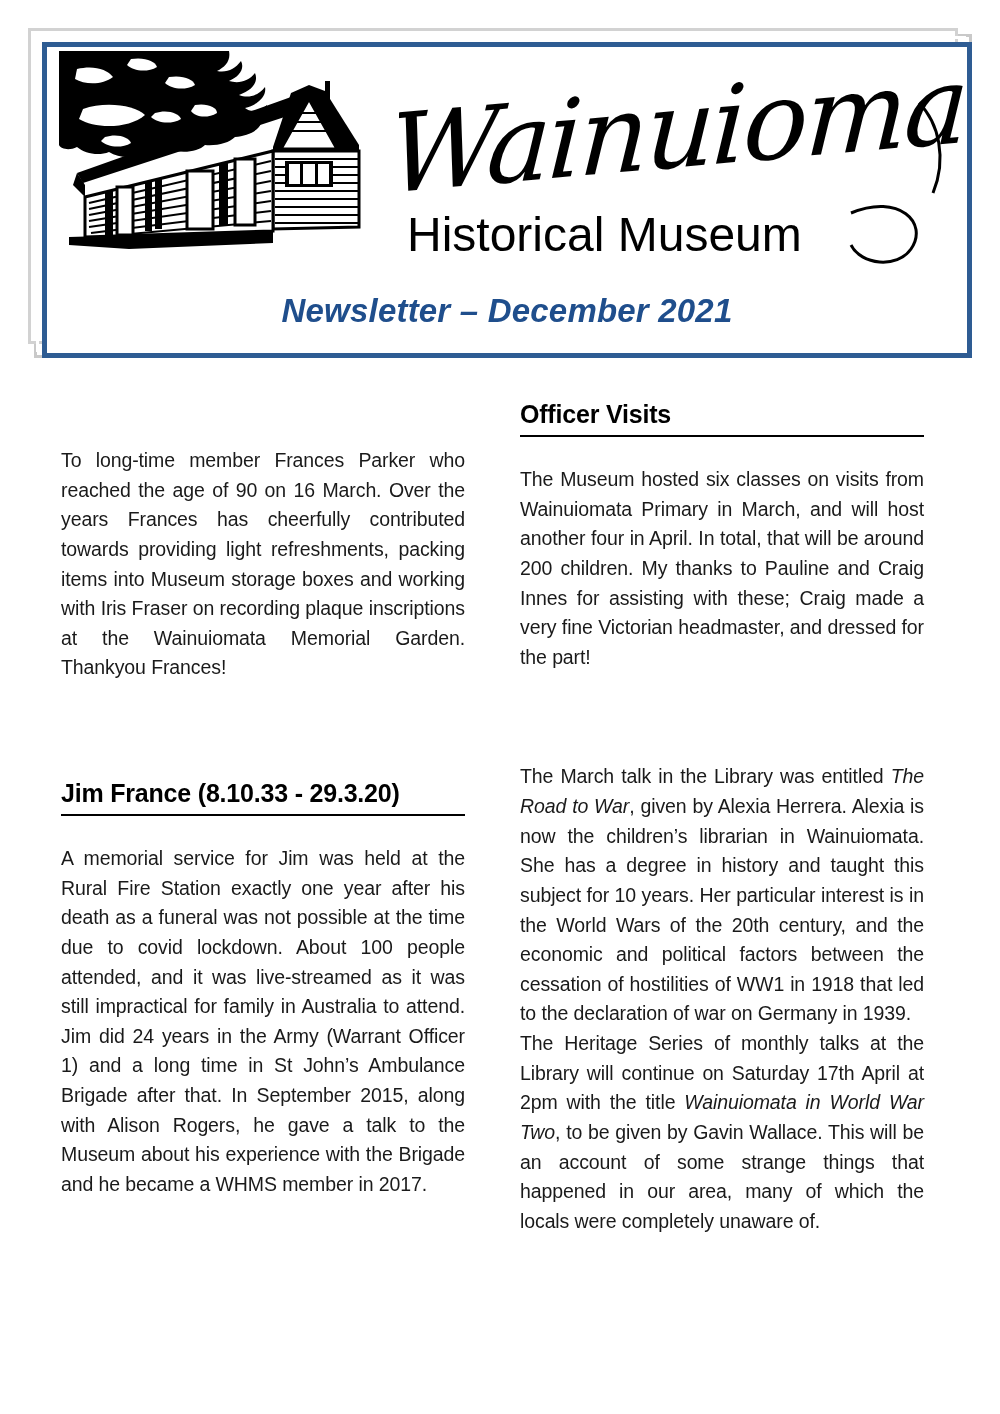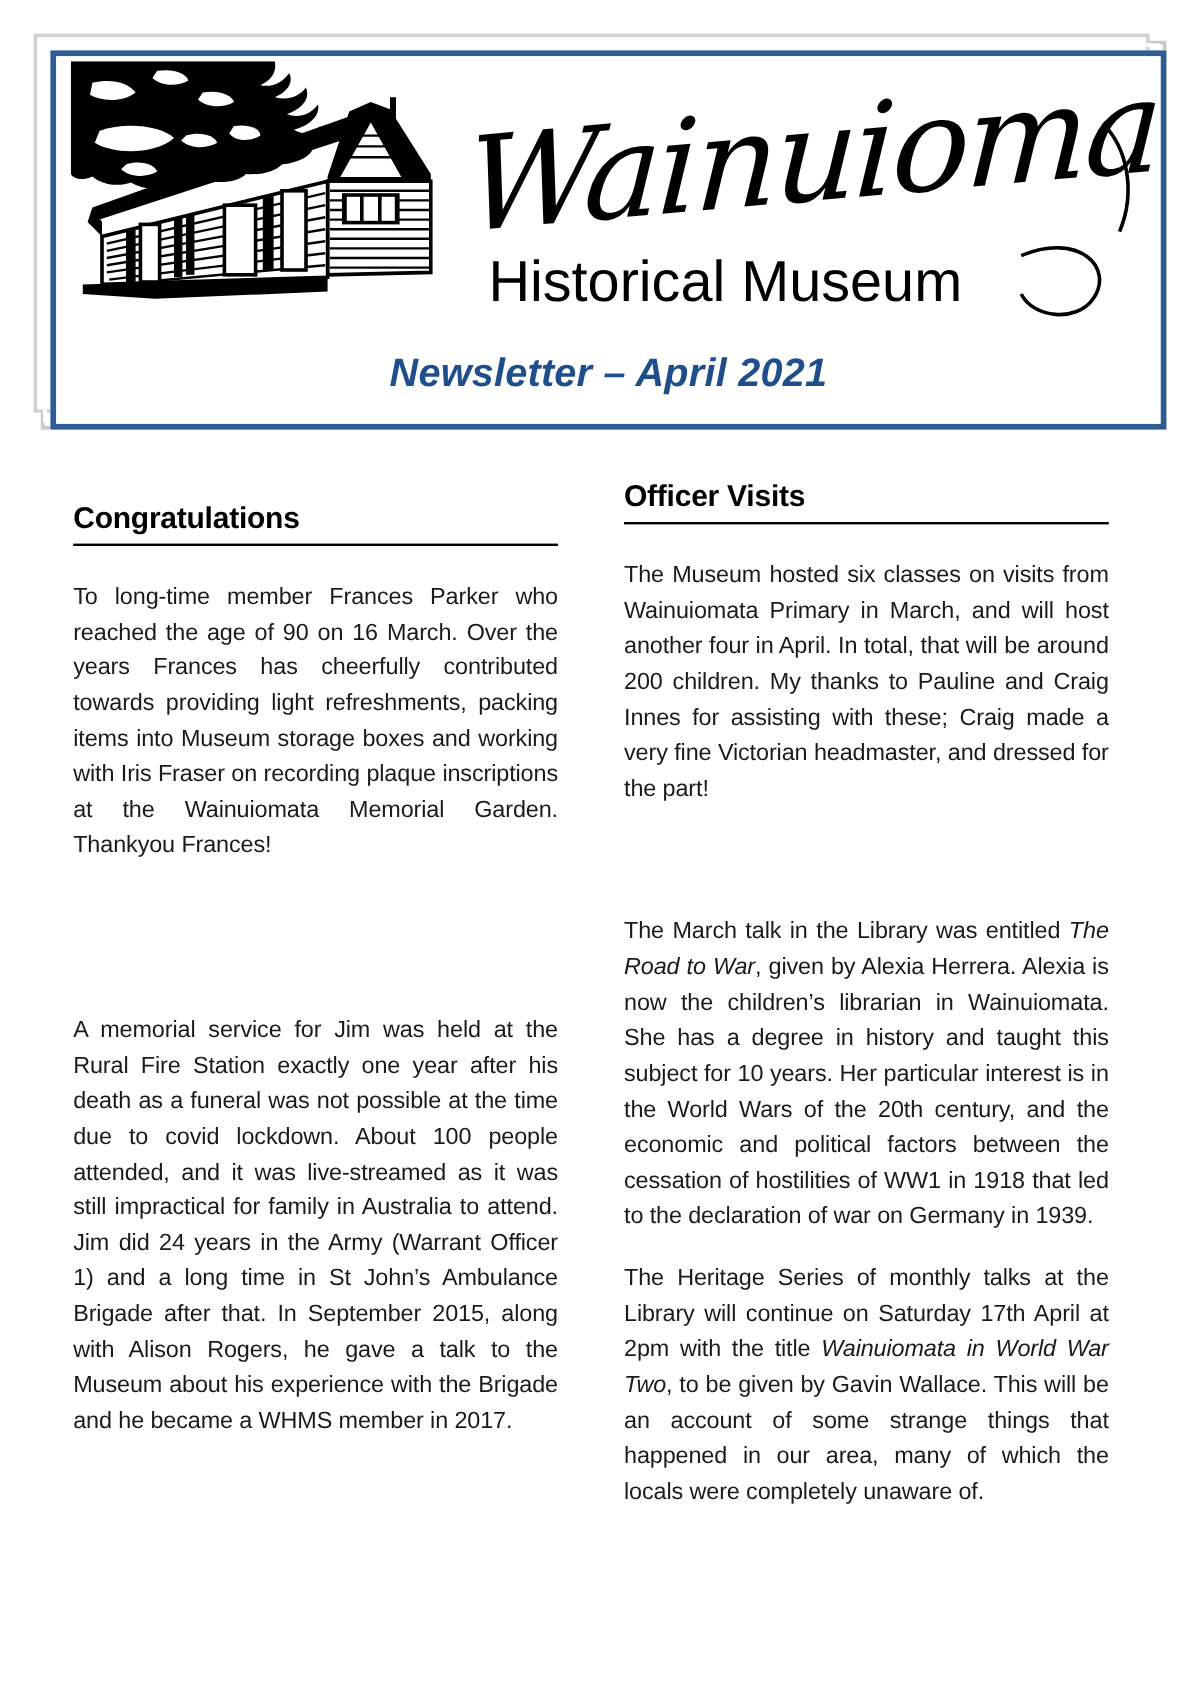--- a/index.html
+++ b/index.html
@@ -155,21 +155,21 @@
   p.body-text {
     margin: 0;
     font-family: "Liberation Sans", sans-serif;
     font-size: 19.5px;
     line-height: 1.52;
     text-align: justify;
     color: #1a1a1a;
     letter-spacing: -0.1px;
   }
   p.body-text.first { margin-top: 28px; }
-  p.body-text + p.body-text { margin-top: 22px; }
+  p.body-text + p.body-text { }
 
   .gap-congrats { height: 96px; }
   .gap-talks    { height: 62px; }
 
   em { font-style: italic; }
 </style>
 </head>
 <body>
 
 <div class="header-wrap">
@@ -258,37 +258,37 @@
       <div class="wordmark">
         <svg viewBox="0 0 570 210" xmlns="http://www.w3.org/2000/svg">
           <text x="6" y="128" font-family="'DejaVu Serif', serif" font-size="108" font-style="italic" fill="#000000" transform="rotate(-5 6 128) skewX(-8)" style="letter-spacing:-3px;">Wainuiomata</text>
           <text x="8" y="188" font-family="'Liberation Sans', sans-serif" font-size="48" fill="#000000" style="letter-spacing:0px;">Historical Museum</text>
 
           <path d="M452 150 C500 130 530 160 512 186 C498 206 462 202 452 182" fill="none" stroke="#000000" stroke-width="3"></path>
           <path d="M520 40 C540 60 548 96 534 130" fill="none" stroke="#000000" stroke-width="3"></path>
         </svg>
       </div>
 
-      <div class="newsletter-title">Newsletter – April 2021</div>
+      <div class="newsletter-title">Newsletter – December 2021</div>
     </div>
   </div>
 </div>
 
 <div class="columns">
 
   <div class="col-left">
 
     <section class="section">
-      <h2 class="sec-head">Congratulations</h2>
       <p class="body-text first">To long-time member Frances Parker who reached the age of 90 on 16 March. Over the years Frances has cheerfully contributed towards providing light refreshments, packing items into Museum storage boxes and working with Iris Fraser on recording plaque inscriptions at the Wainuiomata Memorial Garden. Thankyou Frances!</p>
     </section>
 
     <div class="gap-congrats"></div>
 
     <section class="section">
+      <h2 class="sec-head">Jim France (8.10.33 - 29.3.20)</h2>
       <p class="body-text first">A memorial service for Jim was held at the Rural Fire Station exactly one year after his death as a funeral was not possible at the time due to covid lockdown. About 100 people attended, and it was live-streamed as it was still impractical for family in Australia to attend. Jim did 24 years in the Army (Warrant Officer 1) and a long time in St John’s Ambulance Brigade after that. In September 2015, along with Alison Rogers, he gave a talk to the Museum about his experience with the Brigade and he became a WHMS member in 2017.</p>
     </section>
 
   </div>
 
   <div class="col-right">
 
     <section class="section">
       <h2 class="sec-head">Officer Visits</h2>
       <p class="body-text first">The Museum hosted six classes on visits from Wainuiomata Primary in March, and will host another four in April. In total, that will be around 200 children. My thanks to Pauline and Craig Innes for assisting with these; Craig made a very fine Victorian headmaster, and dressed for the part!</p>

